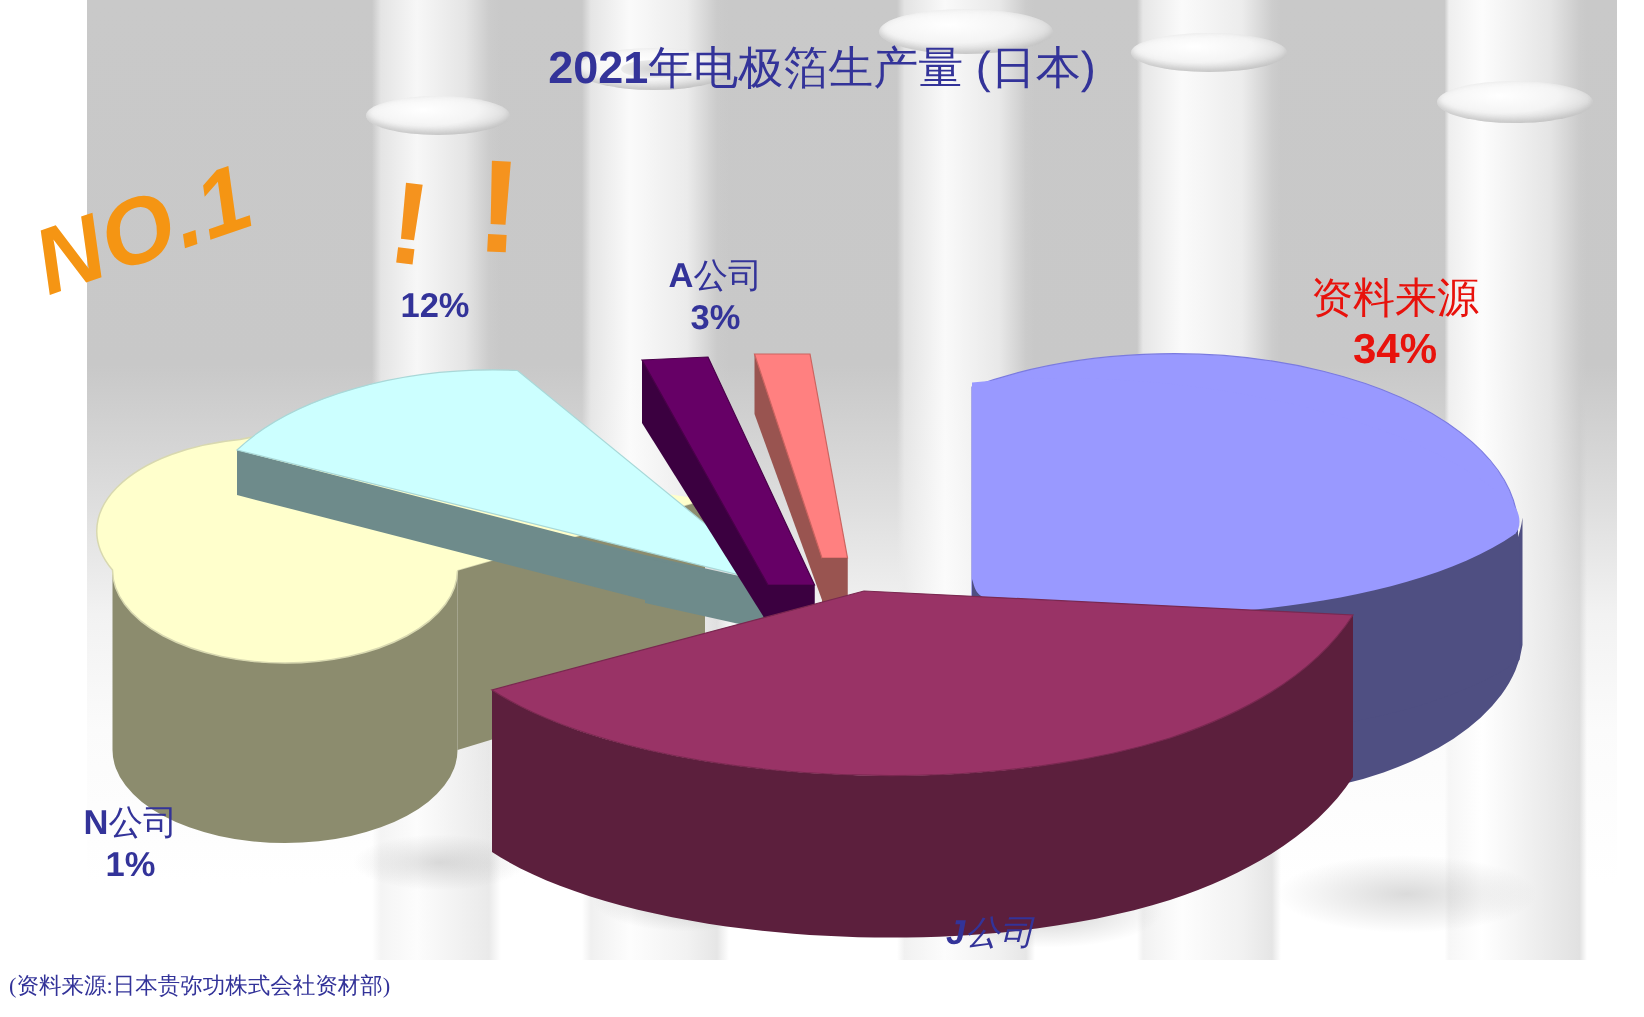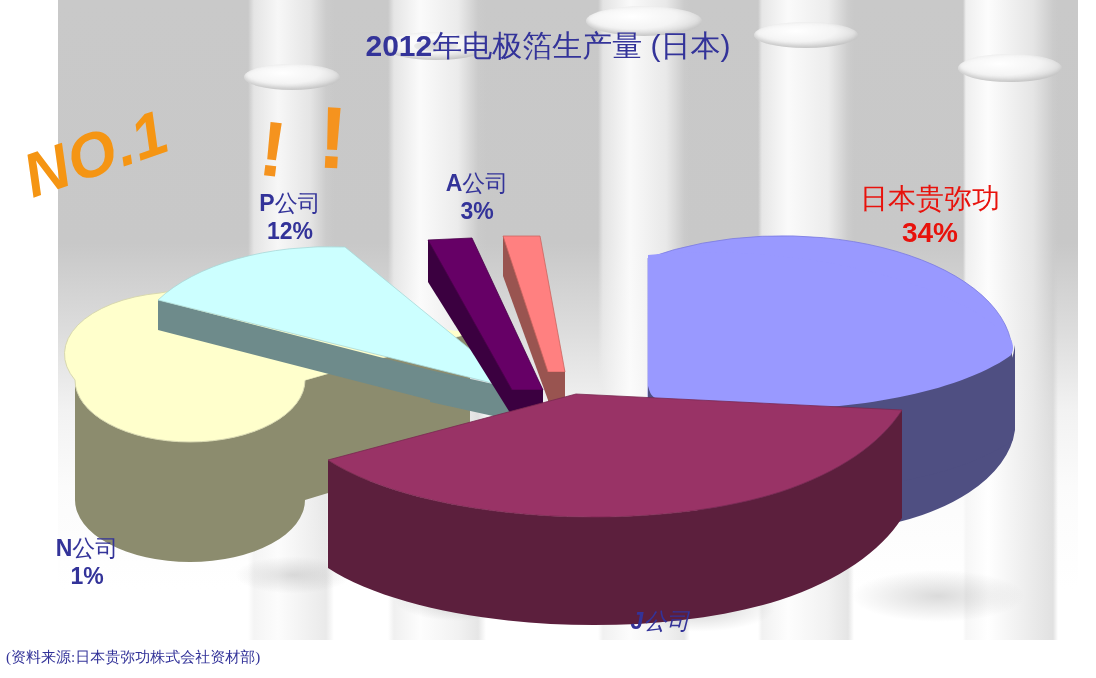--- a/index.html
+++ b/index.html
@@ -171,21 +171,21 @@
     <div class="cyl-hole" style="left:356px; top:40px; width:44px; height:12px;"></div>
     <div class="cyl-top" style="left:528px; top:6px; width:116px; height:30px;"></div>
     <div class="cyl-top" style="left:696px; top:22px; width:104px; height:26px;"></div>
     <div class="cyl-top" style="left:900px; top:54px; width:104px; height:28px;"></div>
   </div>
   <div id="bg-left-white"></div>
   <div id="bg-right-white"></div>
   <div id="bg-bottom-white"></div>
 
   <div id="title-block">
-    <div class="title-line1"><span class="t-bold">2012</span><span>年电极箔生产量 (日本)</span></div>
+    <div class="title-line1"><span class="t-bold">2021</span><span>年电极箔生产量 (日本)</span></div>
   </div>
 
   <div id="no1-group">
     <div id="no1-text">NO.1</div>
     <div class="bang" id="bang1">!</div>
     <div class="bang" id="bang2">!</div>
   </div>
 
   <svg id="pie-area" viewBox="0 0 1096 678">
 
@@ -223,32 +223,31 @@
       <path fill="#4F4F82" d="M 648,386 C 650,392 650,397 660,400 C 740,420 930,412 1010,356 L 1013,362 L 1013,440 C 930,498 740,502 660,480 C 650,477 648,470 648,464 Z"></path>
     </g>
 
     <g>
       <path fill="#5C1F3D" d="M 328,460 L 328,568 C 420,628 640,644 780,600 C 840,580 880,552 902,518 L 902,410 C 880,444 840,472 780,492 C 640,536 420,520 328,460 Z"></path>
       <path fill="#993366" stroke="#7a2850" stroke-width="0.8" d="M 576,394 L 328,460 C 420,520 640,536 780,492 C 840,472 880,444 902,410 Z"></path>
     </g>
   </svg>
 
   <div class="lbl" id="lbl-p">
-    <div class="name"><span class="letter">P</span><span></span>公司</div>
     <div class="pct">12%</div>
   </div>
 
   <div class="lbl" id="lbl-a">
     <div class="name"><span class="letter">A</span>公司</div>
     <div class="pct">3%</div>
   </div>
 
 
   <div class="lbl lbl-red" id="lbl-ncc">
-    <div class="name">日本贵弥功</div>
+    <div class="name">资料来源</div>
     <div class="pct">34%</div>
   </div>
 
   <div class="lbl" id="lbl-n">
     <div class="name"><span class="letter">N</span>公司</div>
     <div class="pct">1%</div>
   </div>
 
   <div class="lbl" id="lbl-j">
     <div class="name"><span class="letter">J</span>公司</div>

